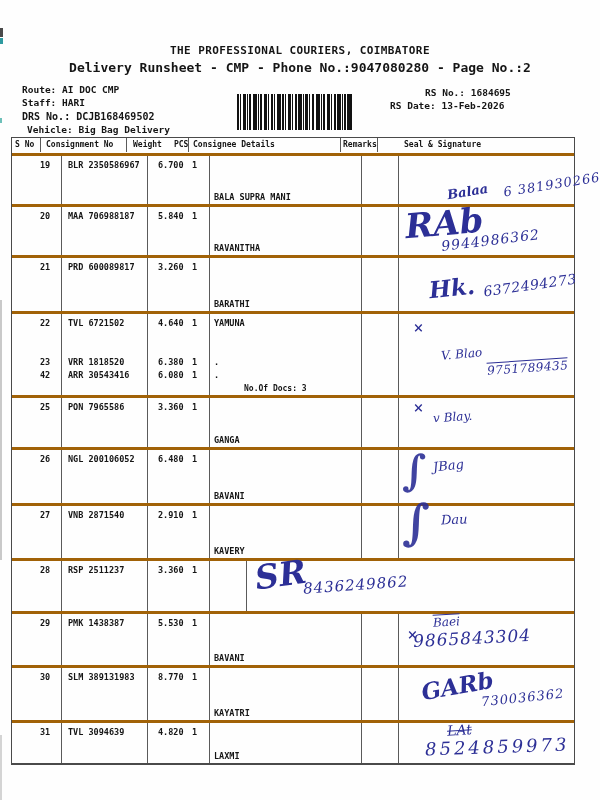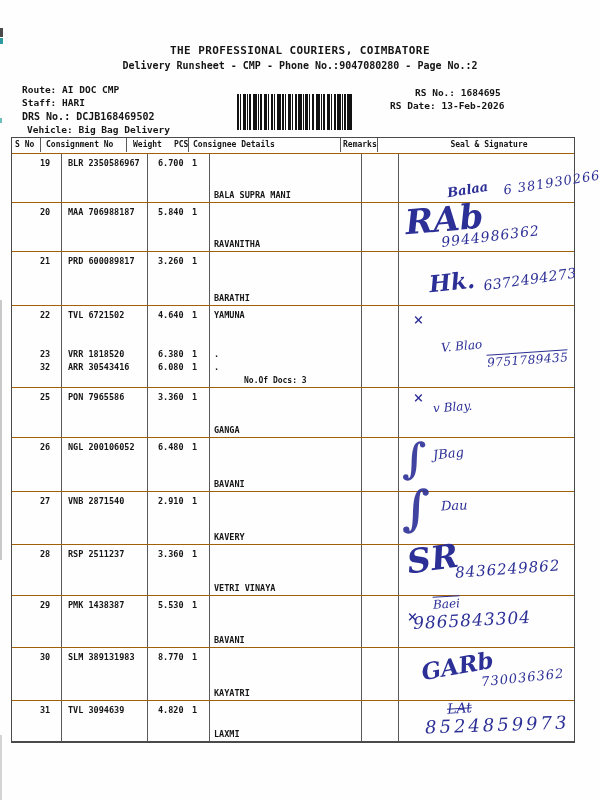--- a/index.html
+++ b/index.html
@@ -12,37 +12,37 @@
   .a1{left:0;top:28px;width:3px;height:9px;background:#4a4a4a;}
   .a2{left:0;top:38px;width:3px;height:6px;background:#2e9aa0;}
   .a3{left:0;top:118px;width:2px;height:5px;background:#49b0a8;opacity:.8;}
   .a4{left:0;top:300px;width:2px;height:260px;background:#c9c9c9;}
   .a5{left:0;top:735px;width:2px;height:65px;background:#d4d4d4;}
 
   
   .doc-title{position:absolute;top:44px;left:0;width:600px;text-align:center;
              font-size:11px;font-weight:bold;letter-spacing:.4px;}
   .doc-subtitle{position:absolute;top:60px;left:0;width:600px;text-align:center;
-             font-size:10px;font-weight:bold;}
+             font-size:13px;font-weight:bold;}
   .meta{position:absolute;font-size:9.5px;font-weight:bold;white-space:pre;}
   .m-route{left:22px;top:84px;}
   .m-staff{left:22px;top:97px;}
   .m-drs{left:22px;top:111px;font-size:10px;}
   .m-vehicle{left:27px;top:124px;}
-  .m-rsno{left:390px;top:87px;padding-left:25px;}
+  .m-rsno{left:400px;top:87px;padding-left:25px;}
   .m-rsdate{left:390px;top:100px;}
   .barcode{position:absolute;left:237px;top:94px;width:115px;height:36px;}
 
   
   .table{position:absolute;left:11px;top:137px;width:564px;border:1px solid #4a4a4a;
          border-bottom-width:2px;box-sizing:border-box;background:transparent;}
-  .thead,.block{display:flex;border-bottom:1px solid #a16207;}
+  .thead,.block{display:flex;border-bottom:3px solid #a16207;}
   .block:last-child{border-bottom:none;}
   .col{box-sizing:border-box;border-right:1px solid #5a5a5a;position:relative;}
-  .col:last-child{border-right:none;text-align:center;}
+  .col:last-child{border-right:none;}
   .c-sno{width:29px;}.c-cons{width:86px;}.c-wt{width:62px;}
   .c-name{width:152px;}.c-rem{width:37px;}.c-sig{width:196px;flex:1;}
   .thead{height:15px;font-size:8px;font-weight:bold;align-items:flex-start;line-height:14px;}
   .thead .c-sno{padding-left:3px;}
   .thead .c-cons{padding-left:5px;}
   .thead .c-wt{display:flex;}
   .thead .h-weight{padding-left:6px;}
   .thead .h-pcs{margin-left:12px;}
   .thead .c-name{padding-left:4px;}
   .thead .c-rem{padding-left:2px;}
@@ -222,21 +222,21 @@
           <div class="col c-rem"></div>
           <div class="col c-sig">
             <span class="sig-script">Hk.</span>
             <span class="sig-num">6372494273</span>
           </div>
         </div>
         <div class="block" id="b3">
           <div class="col c-sno stack">
             <span>22</span>
             <span class="compact">23</span>
-            <span class="compact">32</span>
+            <span class="compact">42</span>
           </div>
           <div class="col c-cons stack">
             <span>TVL 6721502</span>
             <span class="compact">VRR 1818520</span>
             <span class="compact">ARR 30543416</span>
           </div>
           <div class="col c-wt stack">
             <span class="wtline"><span class="wt">4.640</span><span>1</span></span>
             <span class="wtline compact"><span class="wt">6.380</span><span>1</span></span>
             <span class="wtline compact"><span class="wt">6.080</span><span>1</span></span>
@@ -314,23 +314,20 @@
         <div class="block" id="b7">
           <div class="col c-sno stack">
             <span>28</span>
           </div>
           <div class="col c-cons stack">
             <span>RSP 2511237</span>
           </div>
           <div class="col c-wt stack">
             <span class="wtline"><span class="wt">3.360</span><span>1</span></span>
           </div>
-          <div class="col c-name stack">
-            <span>VETRI VINAYA</span>
-          </div>
           <div class="col c-rem"></div>
           <div class="col c-sig">
             <span class="sig-script">SR</span>
             <span class="sig-num">8436249862</span>
           </div>
         </div>
         <div class="block" id="b8">
           <div class="col c-sno stack">
             <span>29</span>
           </div>

